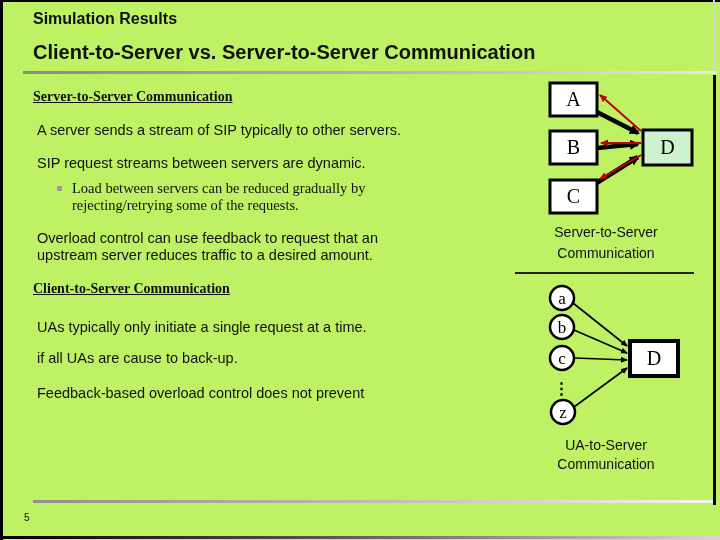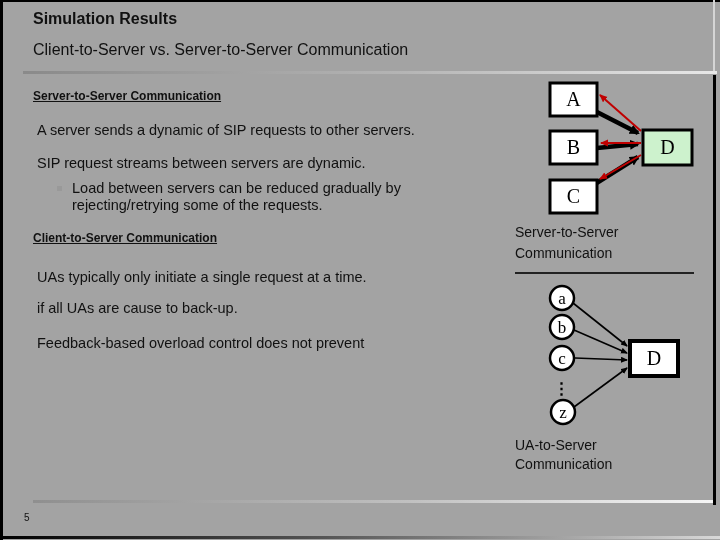--- a/index.html
+++ b/index.html
@@ -1,50 +1,50 @@
 <!DOCTYPE html>
 <html style="--green: #cdf2cd; --red: #c00000;"><head>
 <meta charset="utf-8">
 <style>
   * { margin:0; padding:0; box-sizing:border-box; }
   html,body { width:720px; height:540px; background:#fff; overflow:hidden;
               font-family:"Liberation Sans", sans-serif; color:#111; }
-  .slide { position:relative; width:720px; height:540px; background:#a3a3a3; }
+  .slide { position:relative; width:720px; height:540px; background:#bef264; }
 
   
   .edge-left   { position:absolute; left:0; top:0; width:3px; height:540px; background:#000; }
   .edge-top    { position:absolute; left:0; top:0; width:720px; height:2px; background:#000; }
   .edge-bottom { position:absolute; left:0; top:536px; width:720px; height:3px;
                  background:linear-gradient(to right,#000 0%,#555 45%,#d8d8d8 100%); }
   .edge-right-gray  { position:absolute; left:713px; top:0; width:2px; height:71px; background:#d5d5d5; }
   .edge-right-black { position:absolute; left:713px; top:75px; width:3px; height:430px; background:#000; }
   .title-rule  { position:absolute; left:23px; top:71px; width:694px; height:3px;
                  background:linear-gradient(to right,#8a8a8a 0%,#b5b5b5 55%,#e8e8e8 100%); }
   .footer-rule { position:absolute; left:33px; top:500px; width:680px; height:3px;
                  background:linear-gradient(to right,#8f8f8f 0%,#c0c0c0 55%,#f6f6f6 100%); }
 
   
   .title    { position:absolute; left:33px; top:10px; font-size:16px; font-weight:700; }
-  .subtitle { position:absolute; left:33px; top:41px; font-size:16px; font-weight:400; }
+  .subtitle { position:absolute; left:33px; top:41px; font-size:20px; font-weight:700; }
 
   
   .text-col { position:absolute; left:33px; top:88px; width:472px; font-size:14.5px; line-height:17px; }
-  .sec-heading { font-weight:700; text-decoration:underline; font-size:12px; }
+  .sec-heading { font-weight:700; text-decoration:underline; font-size:14px;font-family:Liberation Serif, serif; }
   .para { margin-left:4px; }
   .mt17{margin-top:17px;} .mt16{margin-top:16px;} .mt13{margin-top:22px;}
   .mt10{margin-top:10px;} .mt14{margin-top:14px;} .mt18{margin-top:18px;} .mt8{margin-top:8px;}
   .bullet-item { display:flex; margin-left:24px; }
   .bullet-sq { flex:0 0 5px; width:5px; height:5px; background:#999; margin-top:6px; }
-  .bullet-lines { margin-left:10px; }
+  .bullet-lines { margin-left:10px;font-family:Liberation Serif, serif; }
 
   
   .diagram { position:absolute; }
   .diag-top { left:540px; top:78px; }
   .diag-bottom { left:540px; top:280px; }
-  .caption { position:absolute; left:515px; width:182px; font-size:14px; }
+  .caption { position:absolute; left:515px; width:182px; text-align:center; font-size:14px; }
   .caption-top { top:222px; line-height:21px; }
   .caption-bottom { top:436px; line-height:19px; }
   .diagram-divider { position:absolute; left:515px; top:272px; width:179px; height:2px; background:#222; }
 
   
   .page-number { position:absolute; left:24px; top:512px; font-size:10px; }
 
   svg text.node-letter { font-family:"Liberation Serif", serif; fill:#000; }
 </style>
 </head>
@@ -59,35 +59,39 @@
   <div class="edge-right-black"></div>
 
   <div class="title">Simulation Results</div>
   <div class="subtitle">Client-to-Server vs. Server-to-Server Communication</div>
   <div class="title-rule"></div>
 
   <div class="text-col">
     <div class="sec-heading">Server-to-Server Communication</div>
 
     <div class="para mt17">
-      <div>A server sends a dynamic of SIP requests to other servers.</div>
+      <div>A server sends a stream of SIP typically to other servers.</div>
     </div>
 
     <div class="para mt16">
       <div>SIP request streams between servers are dynamic.</div>
     </div>
 
     <div class="bullet-item mt8">
       <span class="bullet-sq"></span>
       <div class="bullet-lines">
         <div>Load between servers can be reduced gradually by</div>
         <div>rejecting/retrying some of the requests.</div>
       </div>
     </div>
 
+    <div class="para mt16">
+      <div>Overload control can use feedback to request that an</div>
+      <div>upstream server reduces traffic to a desired amount.</div>
+    </div>
 
     <div class="sec-heading mt16">Client-to-Server Communication</div>
 
     <div class="para mt13">
       <div>UAs typically only initiate a single request at a time.</div>
     </div>
 
 
     <div class="para mt14">
       <div>if all UAs are cause to back-up.</div>

